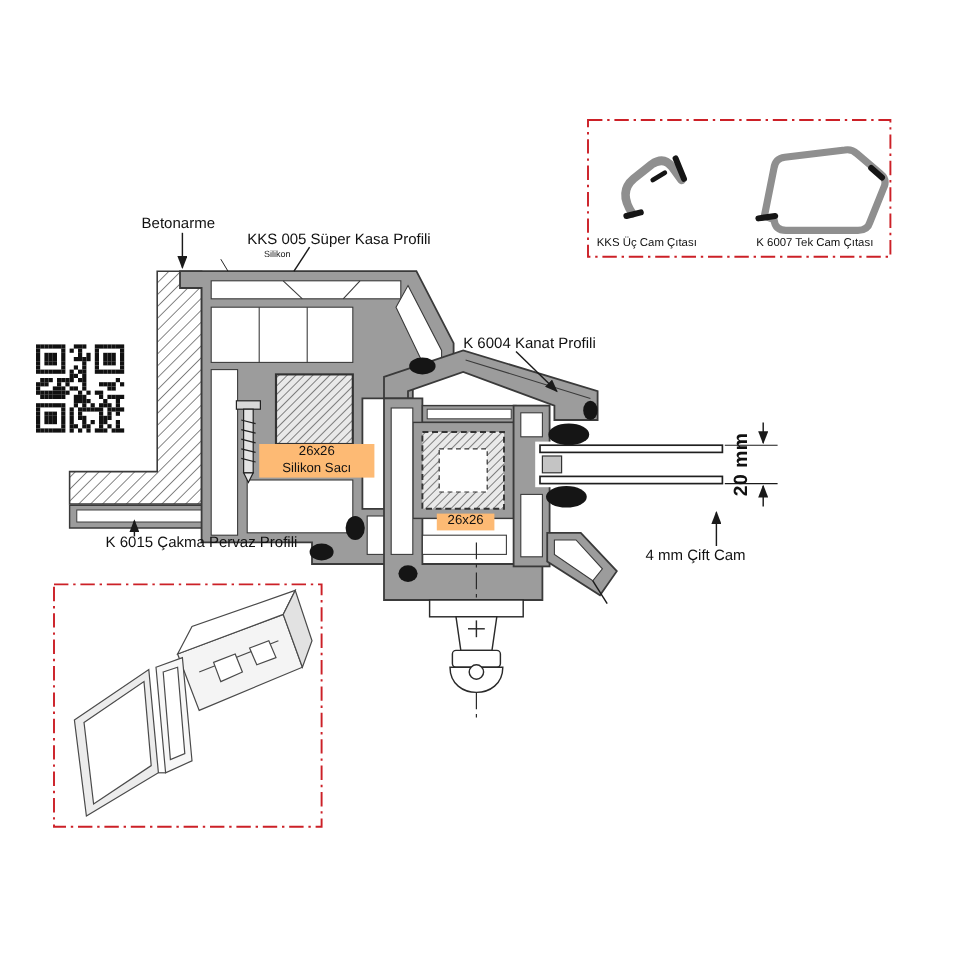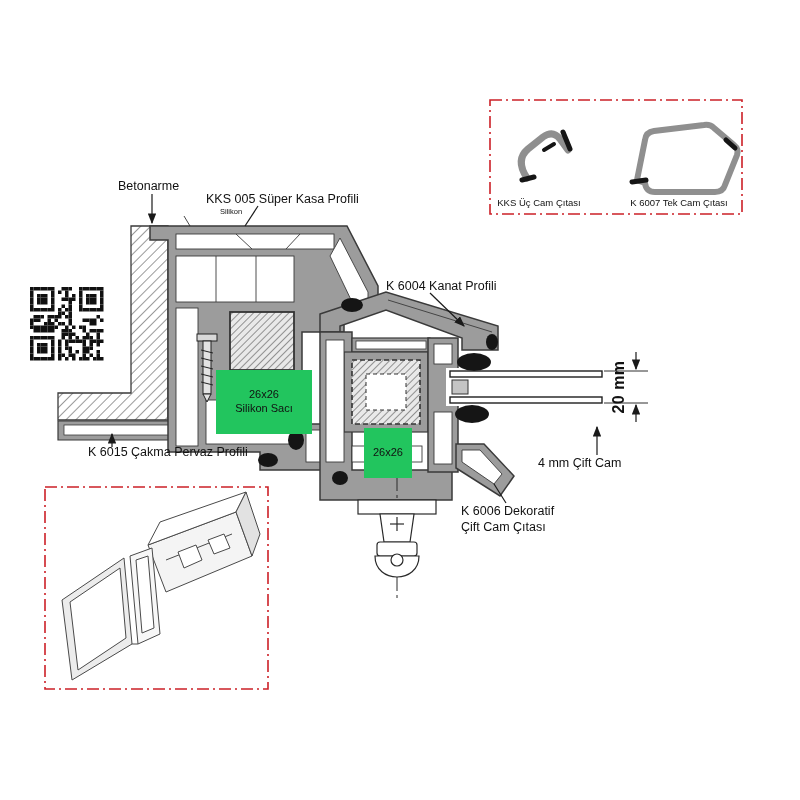--- a/index.html
+++ b/index.html
@@ -1,21 +1,21 @@
 <!DOCTYPE html>
 <html><head>
 <meta charset="utf-8">
 <style>
   html,body{margin:0;padding:0;}
   body{width:800px;height:800px;background:#ffffff;font-family:"Liberation Sans",sans-serif;color:#111;}
   #stage{position:relative;width:764px;height:800px;background:#fff;overflow:hidden;}
   svg.draw{position:absolute;left:0;top:0;}
   .lbl{position:absolute;font-size:12.5px;color:#111;line-height:1.25;white-space:nowrap;}
   .center{text-align:center;}
-  .bg{background:#22c55e;padding:18px 2px;white-space:normal;}
+  .bg{background:#fdba74;padding:0 2px;white-space:normal;}
   .small{font-size:9.5px;white-space:normal;}
   .tiny{font-size:7.5px;}
   .rotwrap{position:absolute;width:62px;height:62px;display:flex;align-items:center;justify-content:center;}
   .rot{transform:rotate(-90deg);font-weight:bold;font-size:16px;letter-spacing:.5px;white-space:nowrap;}
 </style>
 </head>
 <body>
 
 <div id="stage">
 
@@ -417,21 +417,17 @@
 <div class="lbl bg center" style="left:364px; top:428px; width:44px; font-size:11px;">26x26</div>
 
 <div class="lbl" style="left:42px; top:445px;margin-left:46px;">K 6015 Çakma Pervaz Profili</div>
 
 <div class="rotwrap" style="left:588px; top:356px;">
   <span class="rot">20 mm</span>
 </div>
 
 <div class="lbl" style="left:538px; top:456px;">4 mm Çift Cam</div>
 
-<div class="lbl" style="left:461px; top:504px;">
-  <div>K 6006 Dekoratif</div>
-  <div>Çift Cam Çıtası</div>
-</div>
 
 <div class="lbl small center" style="left:494px; top:197px; width:90px;">KKS Üç Cam Çıtası</div>
 <div class="lbl small center" style="left:620px; top:197px; width:118px;">K 6007 Tek Cam Çıtası</div>
 
 </div>
 
 </body></html>

